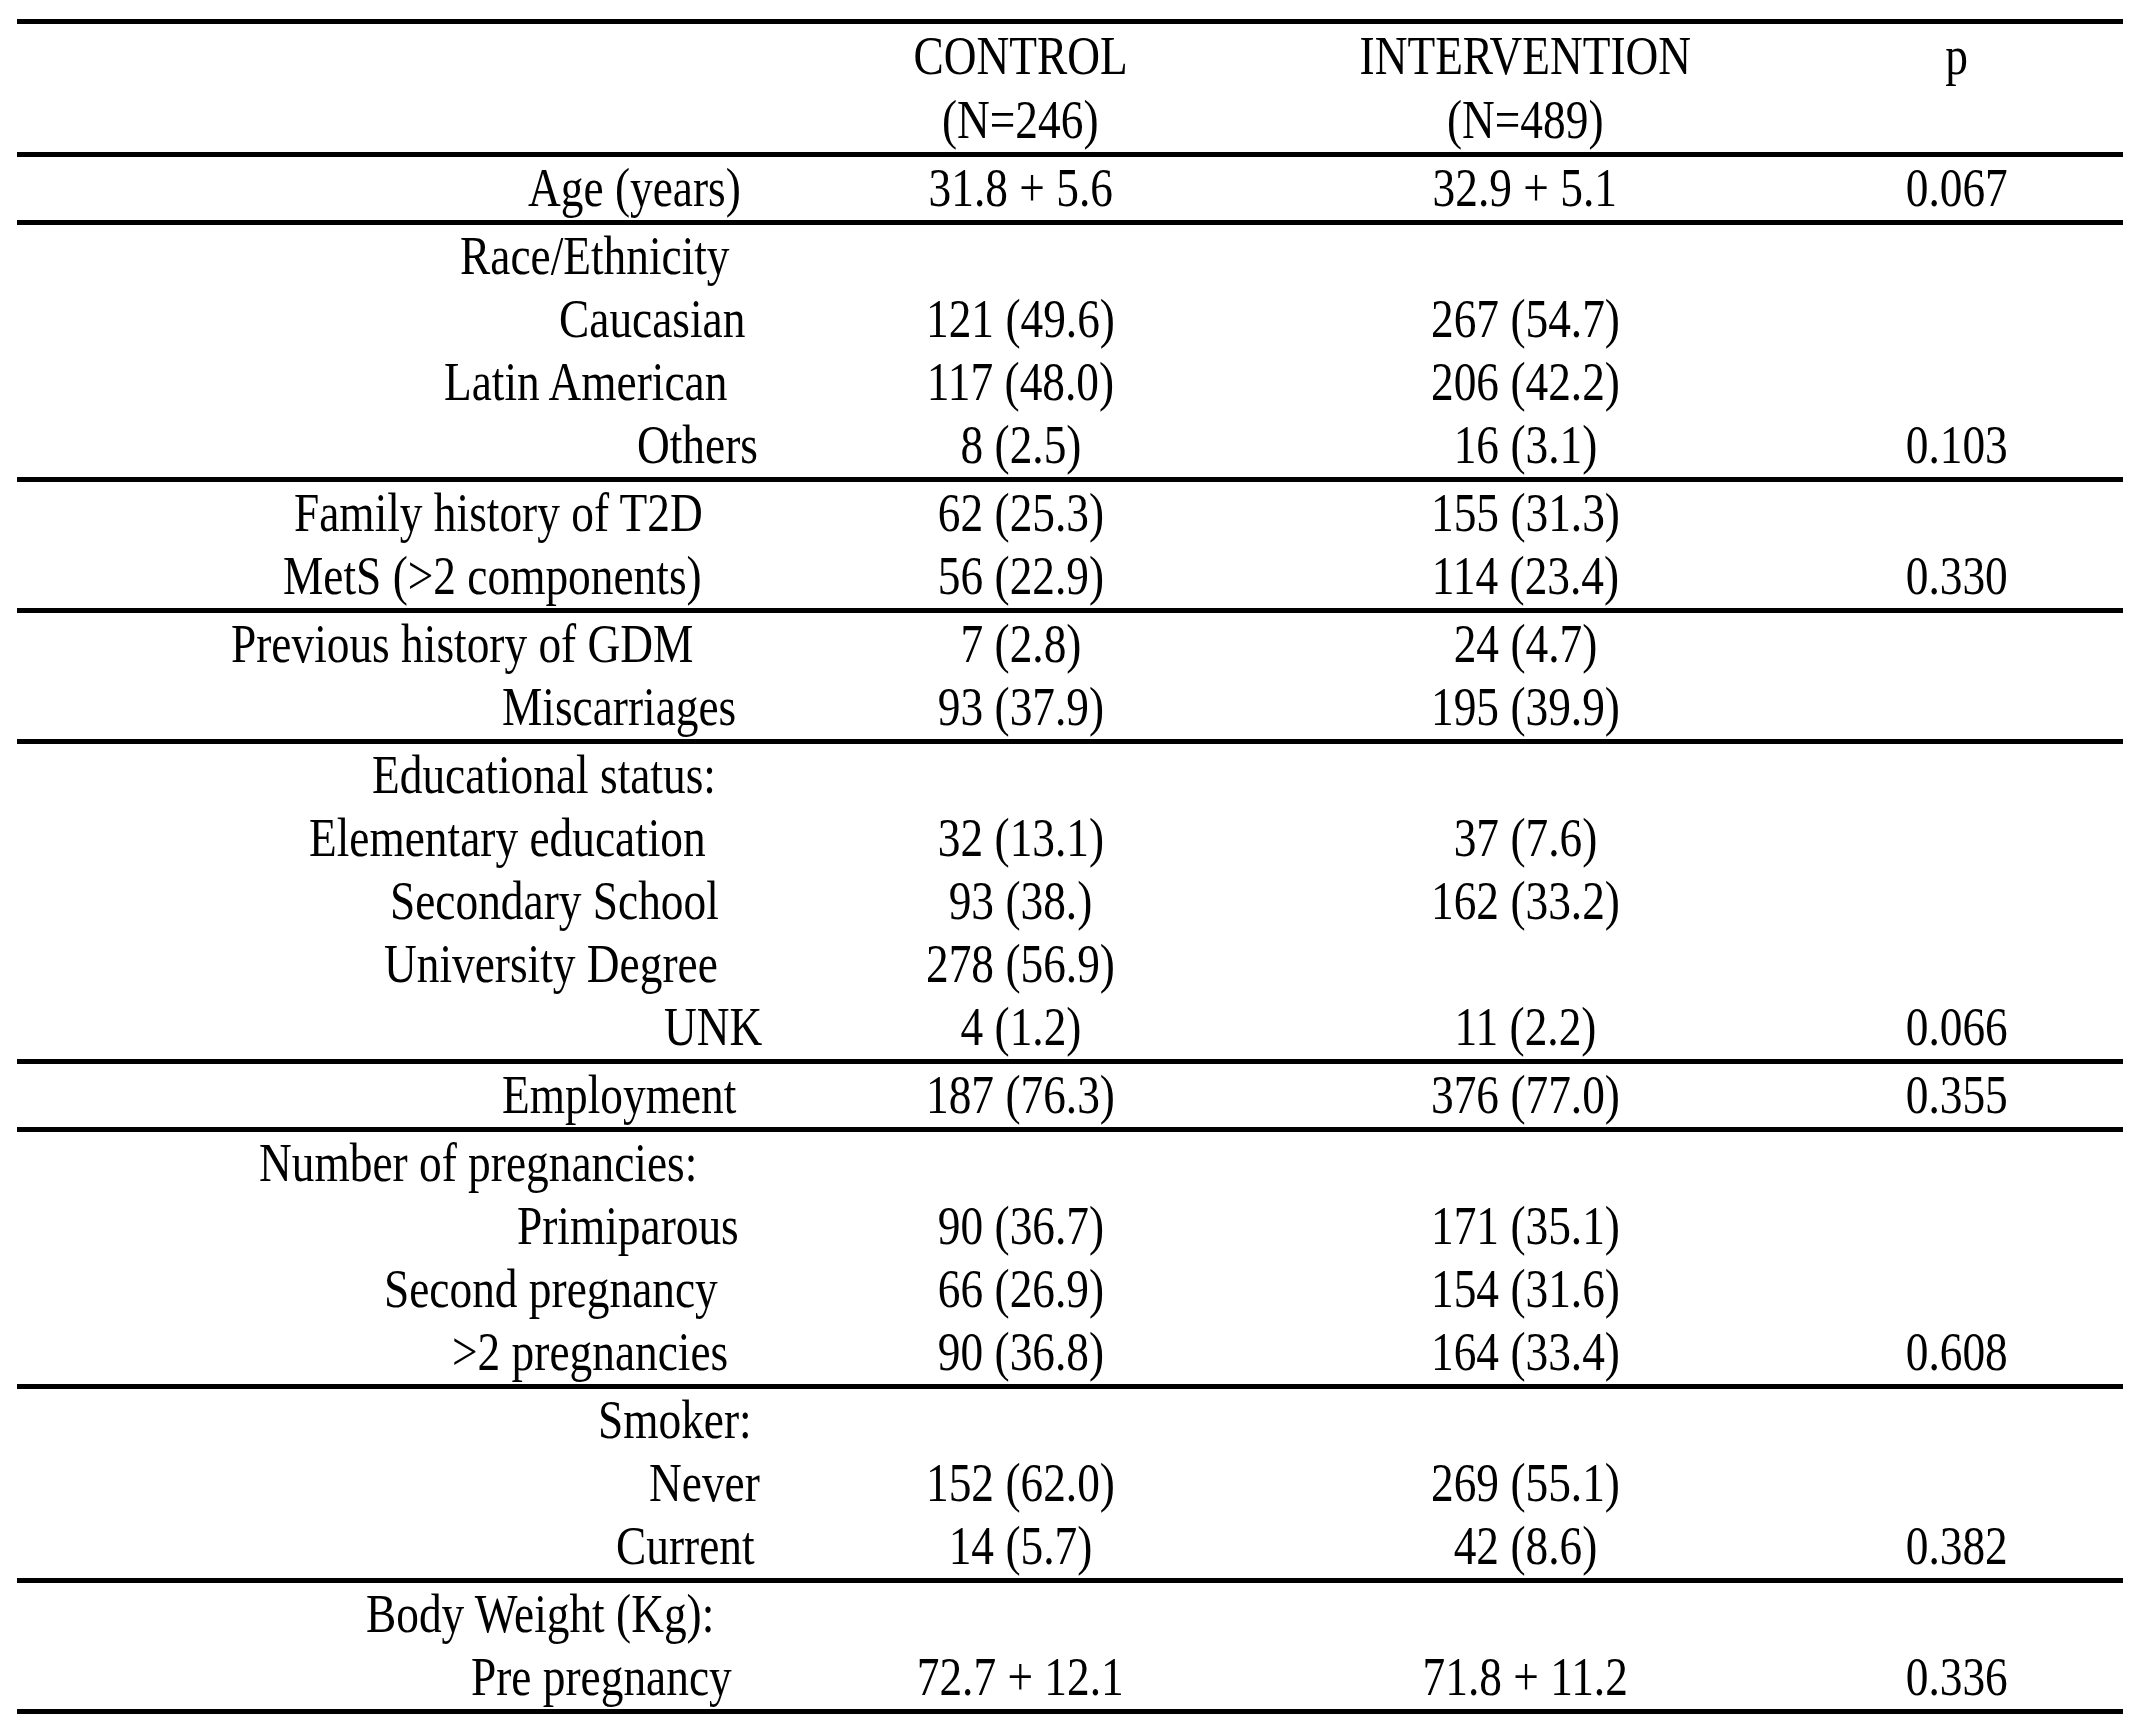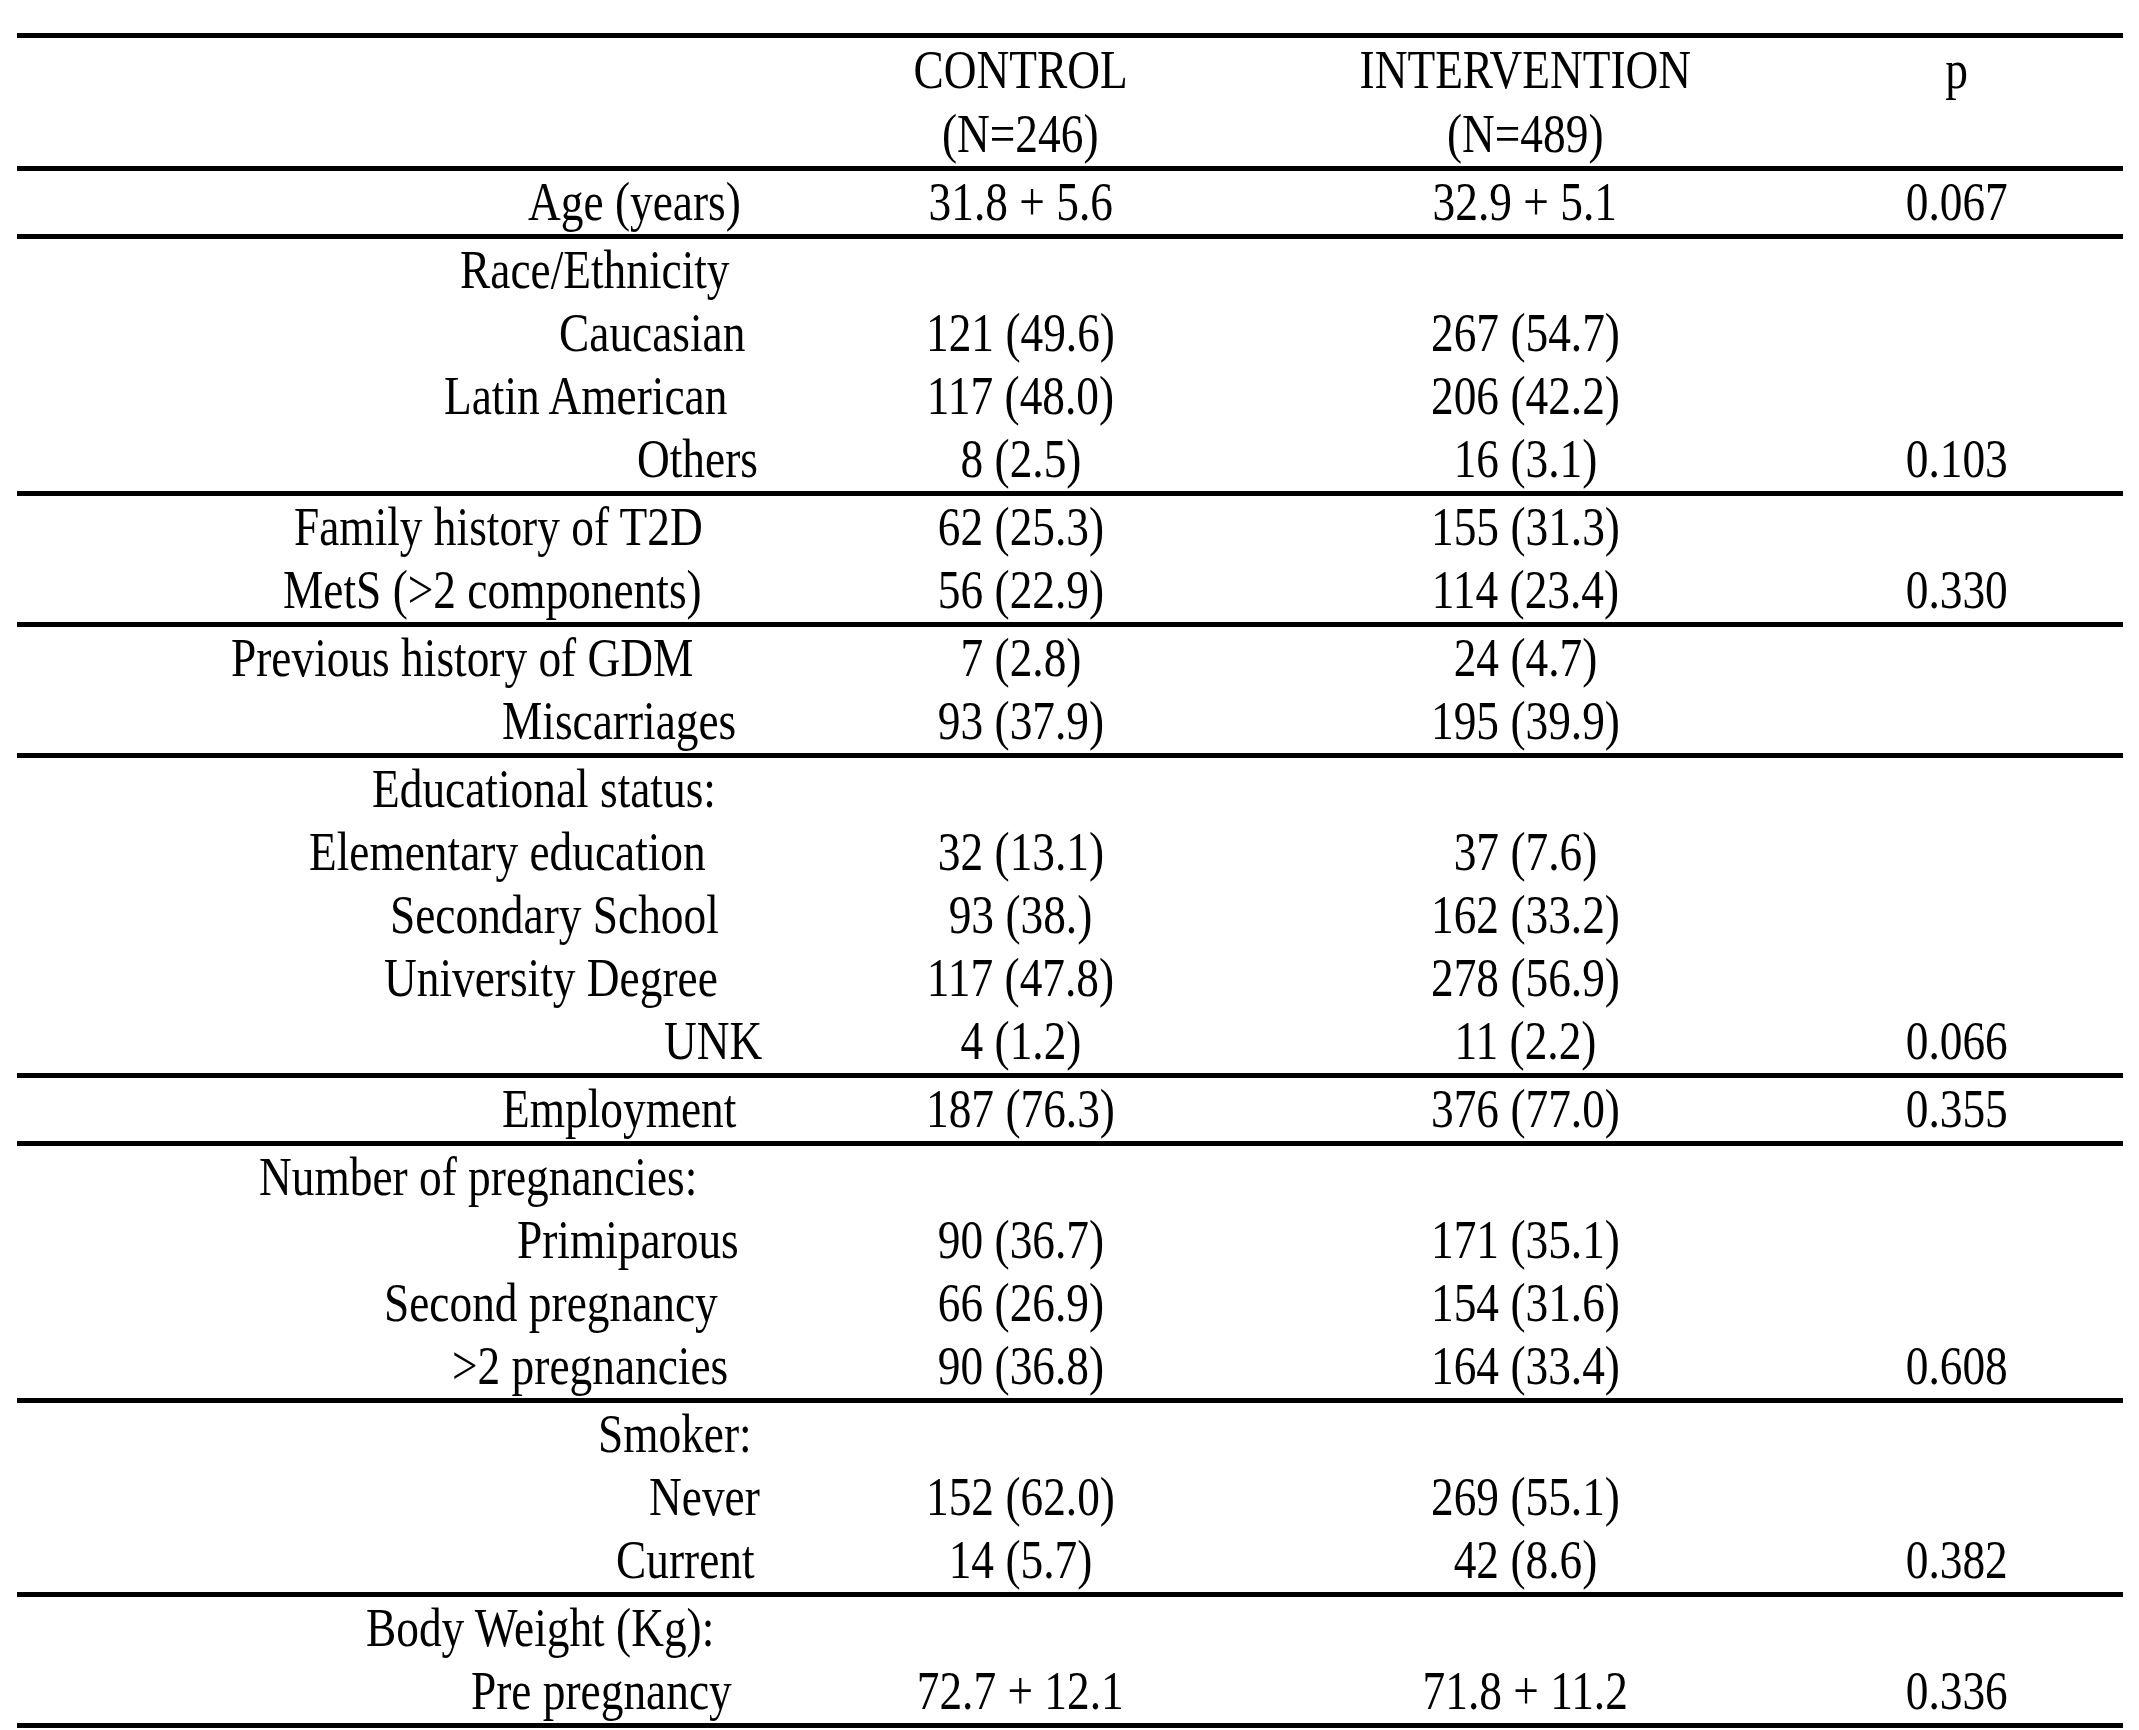--- a/index.html
+++ b/index.html
@@ -14,21 +14,20 @@
     font-family: "Liberation Serif", "DejaVu Serif", serif;
     color: #000000;
     overflow: hidden;
   }
   .table-wrap {
     position: absolute;
     top: 19px;
     left: 17px;
     width: 2106px;
     border-top: 5.7px solid #000;
-    margin-top: 14px;
   }
   .sec {
     border-bottom: 5.7px solid #000;
   }
   .row {
     display: grid;
     grid-template-columns: 764px 479px 530px 1fr;
     height: 63px;
     align-items: center;
     font-size: 54px;
@@ -145,21 +144,20 @@
       <div class="cell num"><span class="cx"></span></div>
     </div>
     <div class="row">
       <div class="cell lbl"><span class="cx">Secondary School</span></div>
       <div class="cell num"><span class="cx">93 (38.)</span></div>
       <div class="cell num"><span class="cx">162 (33.2)</span></div>
       <div class="cell num"><span class="cx"></span></div>
     </div>
     <div class="row">
       <div class="cell lbl"><span class="cx">University Degree</span></div>
-      <div class="cell num"><span class="cx">117 (47.8)</span></div>
       <div class="cell num"><span class="cx">278 (56.9)</span></div>
       <div class="cell num"><span class="cx"></span></div>
     </div>
     <div class="row">
       <div class="cell lbl"><span class="cx">UNK</span></div>
       <div class="cell num"><span class="cx">4 (1.2)</span></div>
       <div class="cell num"><span class="cx">11 (2.2)</span></div>
       <div class="cell num"><span class="cx">0.066</span></div>
     </div>
   </div>

